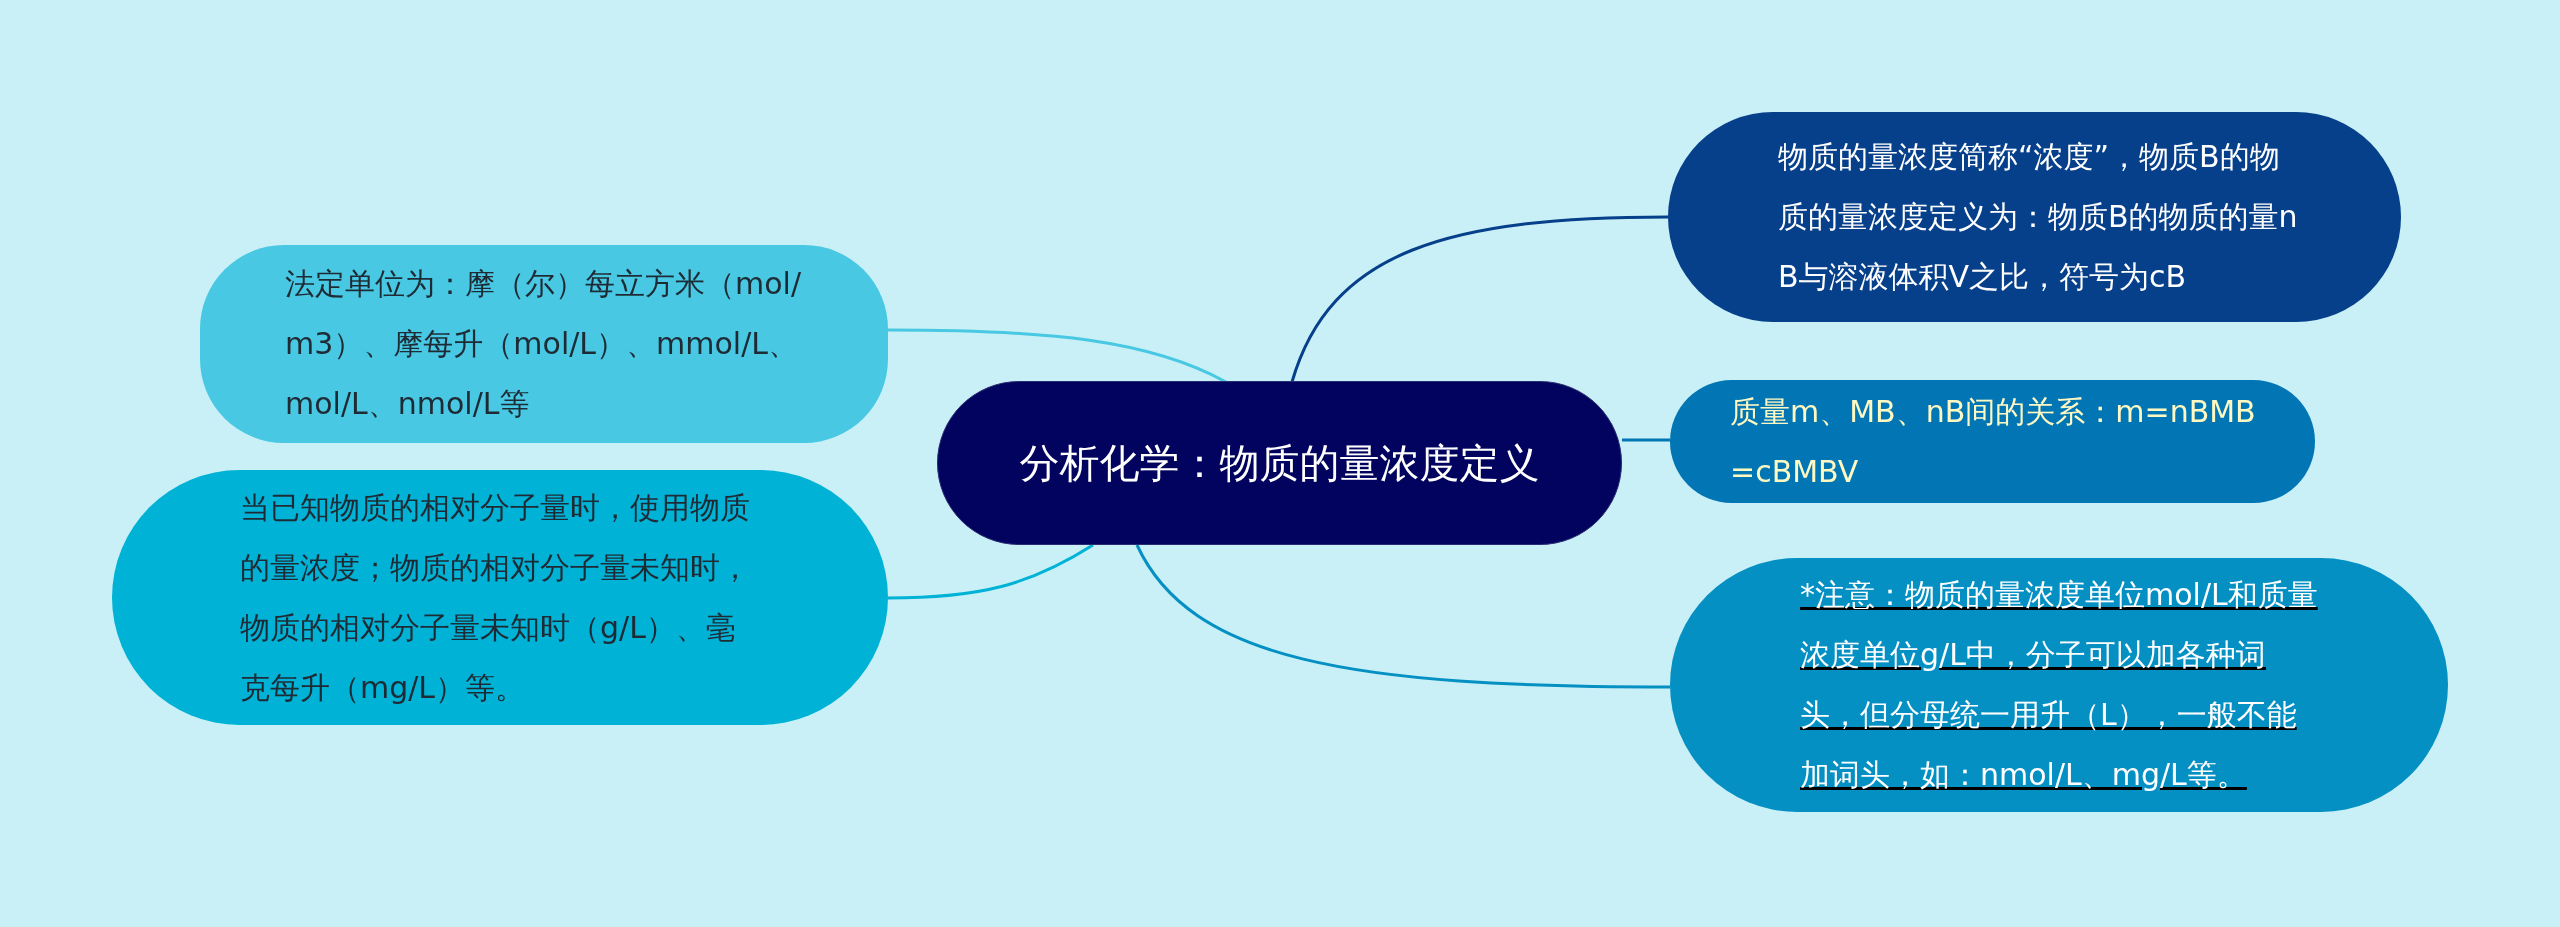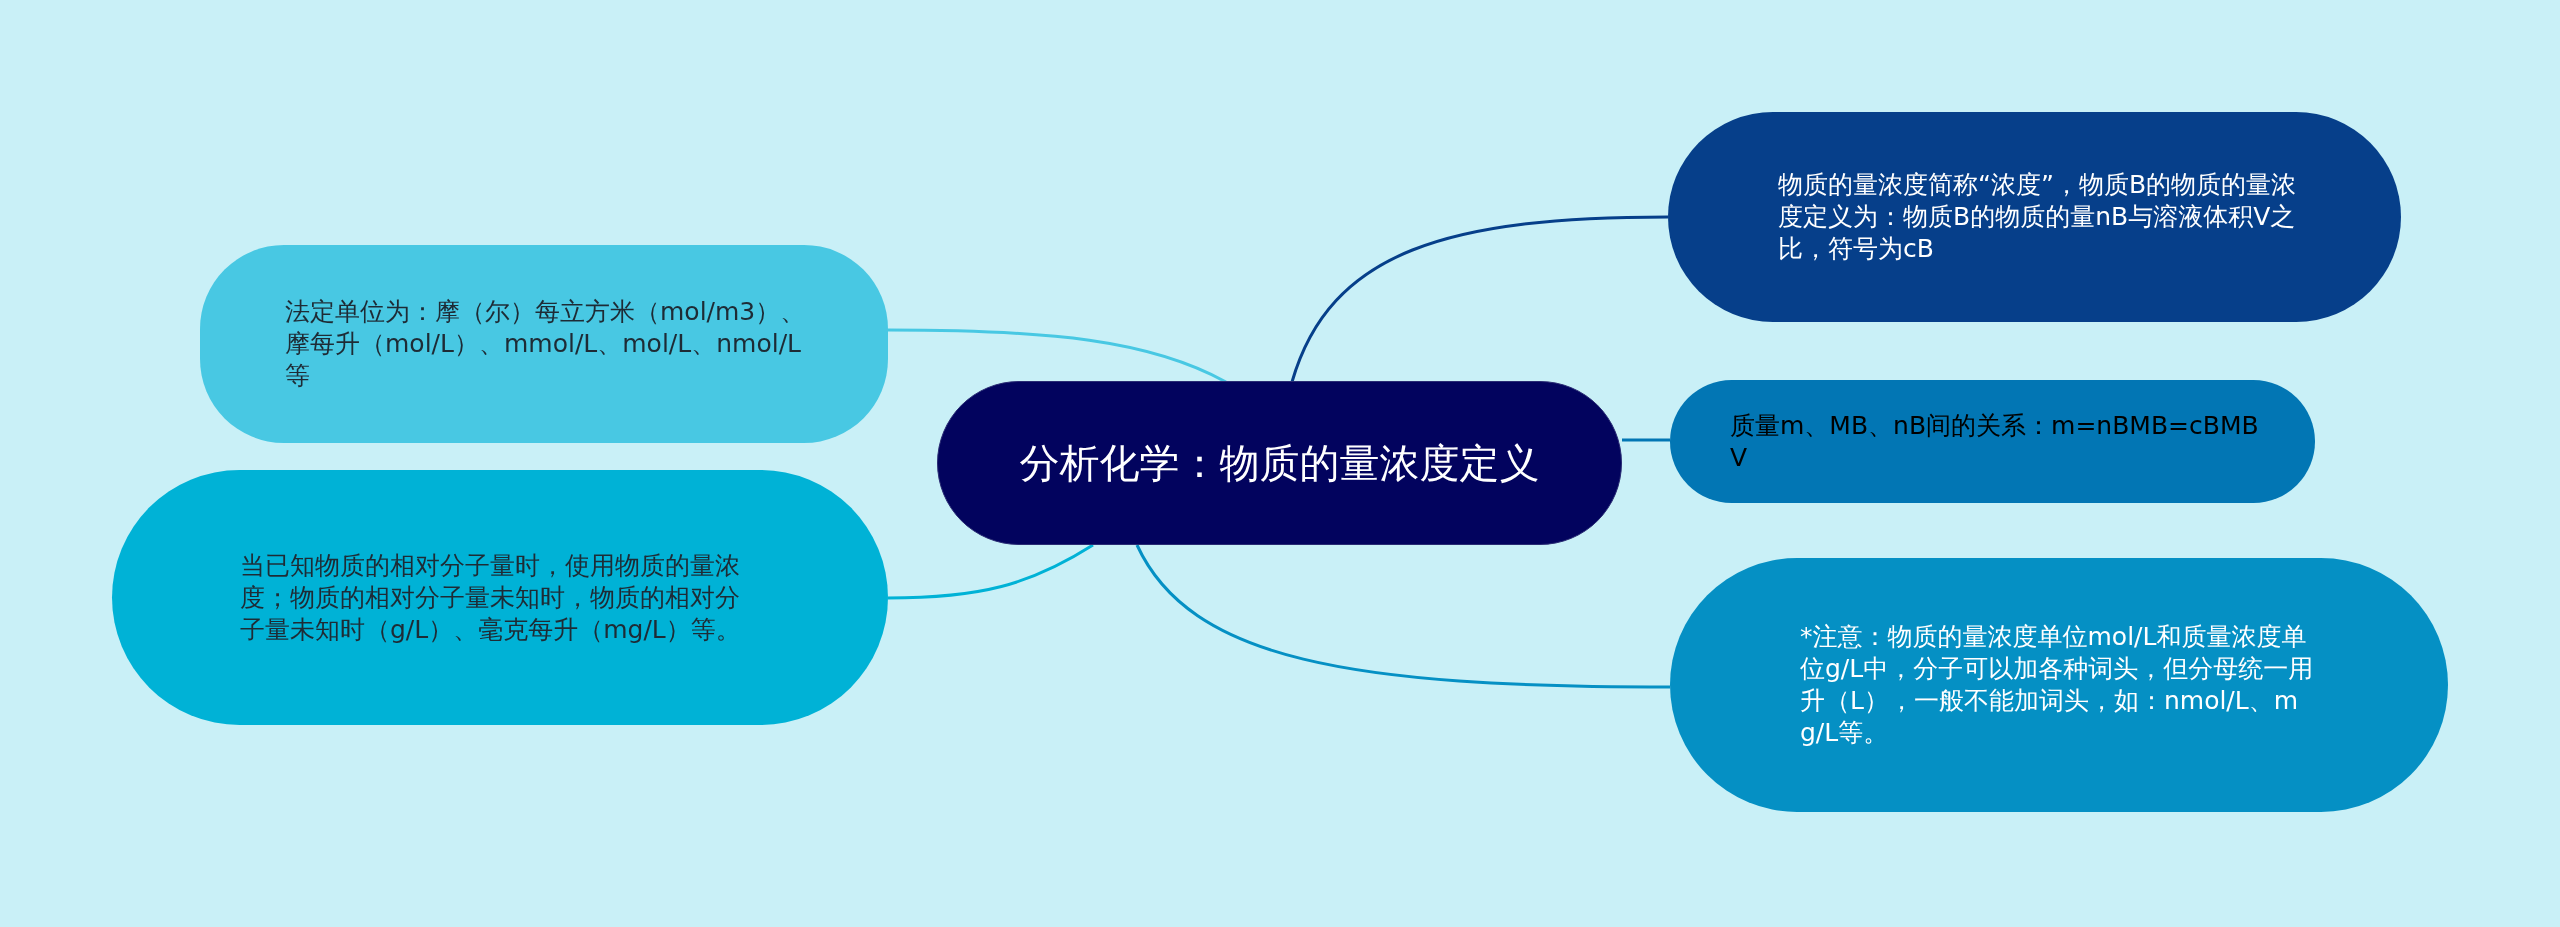--- a/index.html
+++ b/index.html
@@ -48,51 +48,52 @@
       border: 1px solid #2a2c74;
     }
     .root .text {
       color: #FFFFFF;
       font-size: 40px;
       line-height: 56px;
       width: 520px;
       text-align: center;
     }
     .child .text {
-      font-size: 25px;
-      line-height: 32px;
+      font-size: 30px;
+      line-height: 60px;
     }
     .n-tr {
       left: 1668px;
       top: 112px;
       width: 733px;
       height: 210px;
       border-radius: 105px;
       background: #063F8A;
       padding-left: 110px;
     }
     .n-tr .text { color: #FFFFFF; width: 520px; }
     .n-mr {
       left: 1670px;
       top: 380px;
       width: 645px;
       height: 123px;
       border-radius: 62px;
       background: #0276B4;
       padding-left: 60px;
     }
-    .n-mr .text { color: #000000; width: 530px; }
+    .n-mr .text { color: #fef9c3; width: 530px; }
     .n-br {
       left: 1670px;
       top: 558px;
       width: 778px;
       height: 254px;
       border-radius: 127px;
       background: #0590C4;
       padding-left: 130px;
+      text-decoration: underline;
     }
     .n-br .text { color: #FFFFFF; width: 520px; }
     .n-tl {
       left: 200px;
       top: 245px;
       width: 688px;
       height: 198px;
       border-radius: 84px;
       background: #48C8E3;
       padding-left: 85px;

